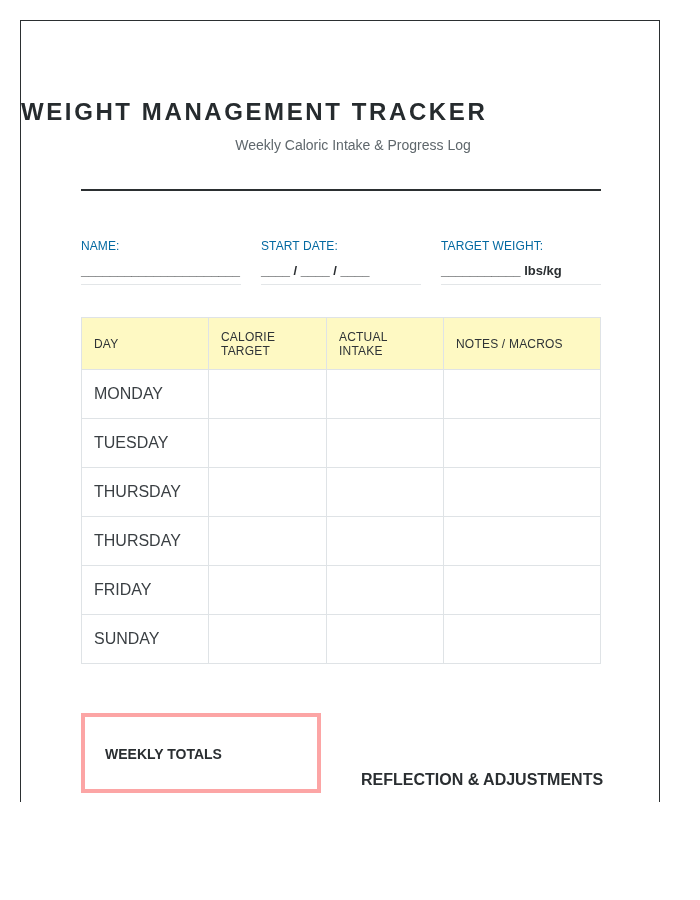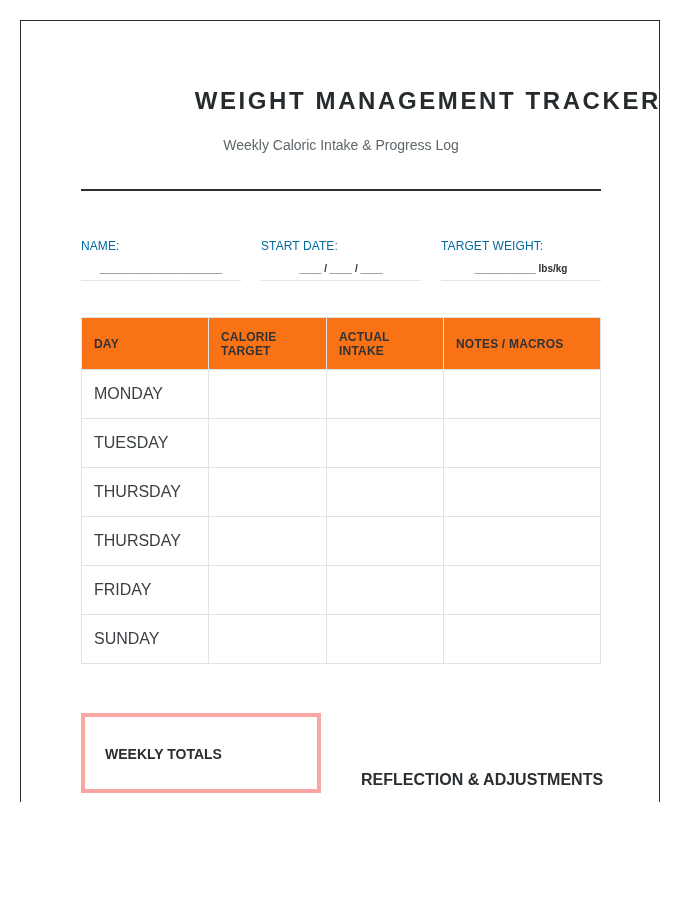--- a/index.html
+++ b/index.html
@@ -2,41 +2,41 @@
 <html><head>
 <meta charset="utf-8">
 <style>
   html, body { margin: 0; padding: 0; background: #ffffff; }
   body { width: 700px; height: 900px; position: relative; overflow: hidden; font-family: "Liberation Sans", sans-serif; }
   .page {
     position: absolute; left: 20px; top: 20px; width: 640px; height: 782px;
     border: 1px solid #2b2f31; border-bottom: none; box-sizing: border-box; overflow: hidden; background: #fff;
   }
   .title {
-    position: absolute; left: 0; width: 640px; top: 66px; text-align: right;
+    position: absolute; left: 0; width: 640px; top: 77px; text-align: left;
     font-size: 24px; font-weight: bold; letter-spacing: 2.6px; color: #262b2e;
   }
   .subtitle {
-    position: absolute; left: 0; width: 640px; top: 116px; text-align: center;
+    position: absolute; left: 12px; width: 640px; top: 116px; text-align: center;
     font-size: 14px; color: #5f676c;
   }
   .rule { position: absolute; left: 60px; width: 520px; top: 168px; height: 2px; background: #2b2f31; }
   .field { position: absolute; top: 218px; width: 160px; }
   .field .label { font-size: 12px; color: #0369a1; letter-spacing: 0.1px; }
   .field .line {
-    margin-top: 10px; font-size: 10px; font-weight: bold; color: #2a2e31; padding-bottom: 6px;
-    border-bottom: 1px solid #e3e6e8; white-space: nowrap; text-align: center;
+    margin-top: 10px; font-size: 13px; font-weight: bold; color: #2a2e31; padding-bottom: 6px;
+    border-bottom: 1px solid #e3e6e8; white-space: nowrap;
   }
   table.log {
     position: absolute; left: 60px; top: 296px; border-collapse: collapse; width: 520px;
   }
   table.log th, table.log td { border: 1px solid #dfe3e6; }
   table.log th {
-    background: #f97316; height: 51px; text-align: left; vertical-align: middle;
-    font-size: 12px; font-weight: bold; color: #2e3336; padding: 0 12px; line-height: 14px; letter-spacing: 0.2px;
+    background: #fef9c3; height: 51px; text-align: left; vertical-align: middle;
+    font-size: 12px; font-weight: normal; color: #2e3336; padding: 0 12px; line-height: 14px; letter-spacing: 0.2px;
   }
   table.log td { height: 48px; padding: 0 12px; font-size: 16px; color: #3a3f43; }
   .col1 { width: 102px; } .col2 { width: 93px; } .col3 { width: 92px; } .col4 { width: 132px; }
   .totals {
     position: absolute; left: 60px; top: 692px; width: 240px; height: 80px; box-sizing: border-box;
     border: 4px solid #fca5a5; padding: 29px 20px;
   }
   .totals .h { font-size: 14px; font-weight: bold; color: #2a2e31; }
   .reflect { position: absolute; left: 340px; top: 750px; font-size: 16px; font-weight: bold; color: #2a2e31; }
 </style>

